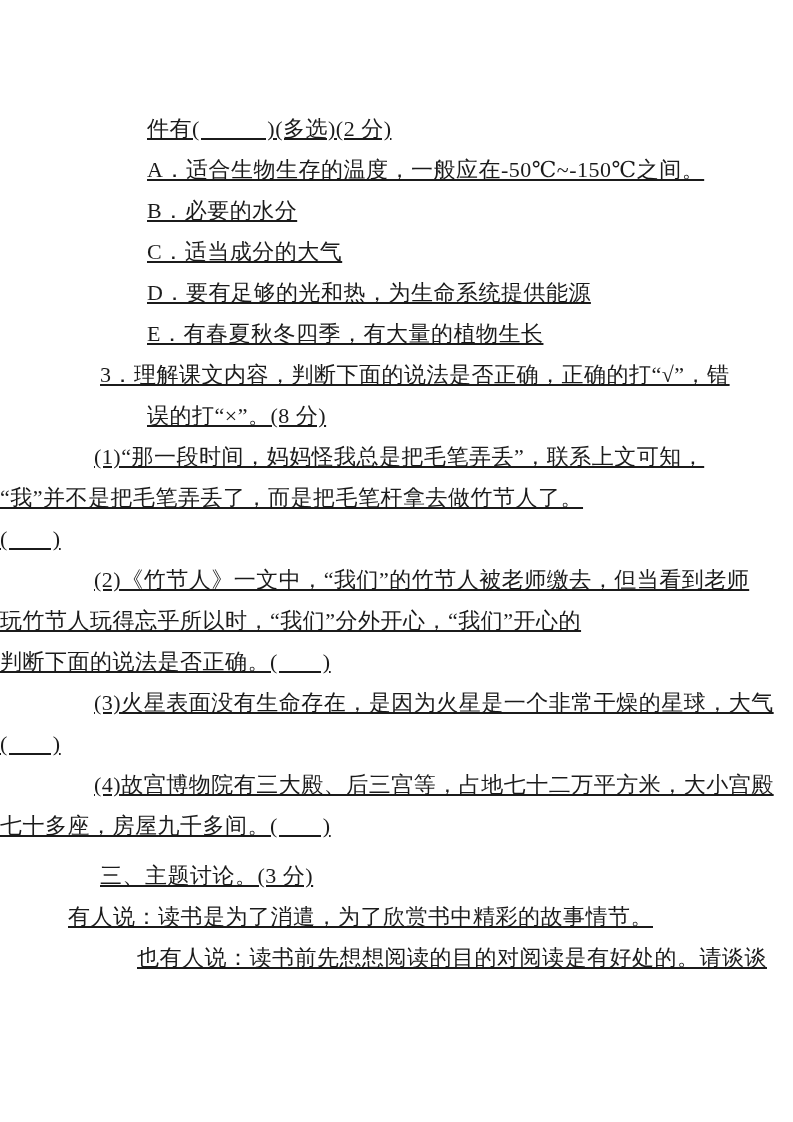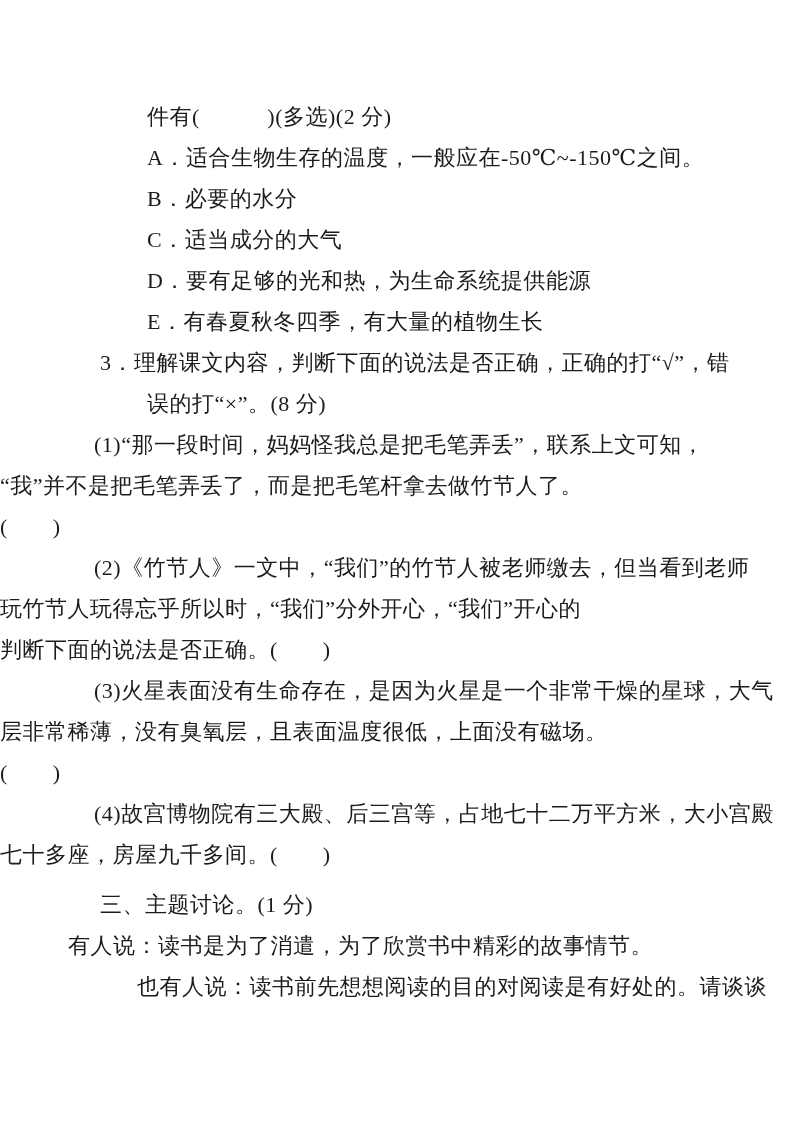--- a/index.html
+++ b/index.html
@@ -13,23 +13,24 @@
     height: 1122px;
     margin: 0 auto;
     background: #ffffff;
     overflow: hidden;
     font-family: "Liberation Serif", "DejaVu Serif", serif;
     color: #1b1b1b;
     font-size: 22px;
   }
   .doc {
     position: absolute;
-    top: 96px;
+    top: 108px;
     left: 0;
     width: 100%;
+    text-decoration: underline;
   }
   .l {
     height: 41px;
     line-height: 41px;
     white-space: pre;
     letter-spacing: 0.5px;
   }
   
   .ind-q    { margin-left: 100px; }  
   .ind-opt  { margin-left: 147px; }  
@@ -57,24 +58,23 @@
 
     <div class="l ind-item">(1)“那一段时间，妈妈怪我总是把毛笔弄丢”，联系上文可知，</div>
     <div class="l ind-cont">“我”并不是把毛笔弄丢了，而是把毛笔杆拿去做竹节人了。</div>
     <div class="l ind-cont">(　　)</div>
 
     <div class="l ind-item">(2)《竹节人》一文中，“我们”的竹节人被老师缴去，但当看到老师</div>
     <div class="l ind-cont">玩竹节人玩得忘乎所以时，“我们”分外开心，“我们”开心的</div>
     <div class="l ind-cont">判断下面的说法是否正确。(　　)</div>
 
     <div class="l ind-item">(3)火星表面没有生命存在，是因为火星是一个非常干燥的星球，大气</div>
-    <div class="l ind-cont">层非常稀薄，没有臭氧层，且表面温度很低，上面没有磁场。</div>
     <div class="l ind-cont">(　　)</div>
 
     <div class="l ind-item">(4)故宫博物院有三大殿、后三宫等，占地七十二万平方米，大小宫殿</div>
     <div class="l ind-cont">七十多座，房屋九千多间。(　　)</div>
 
-    <div class="l ind-q sec-gap">三、主题讨论。(1 分)</div>
+    <div class="l ind-q sec-gap">三、主题讨论。(3 分)</div>
     <div class="l ind-p1">有人说：读书是为了消遣，为了欣赏书中精彩的故事情节。</div>
     <div class="l ind-p2">也有人说：读书前先想想阅读的目的对阅读是有好处的。请谈谈</div>
 
   </div>
 </div>
 
 </body></html>

